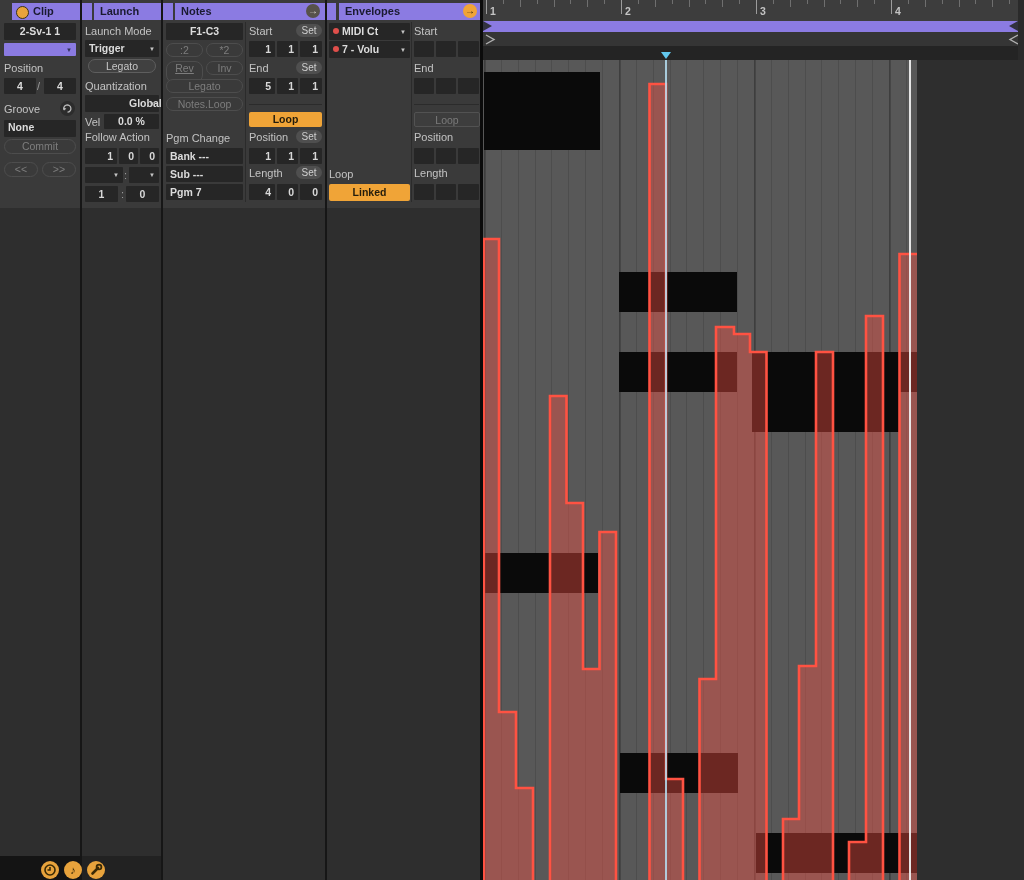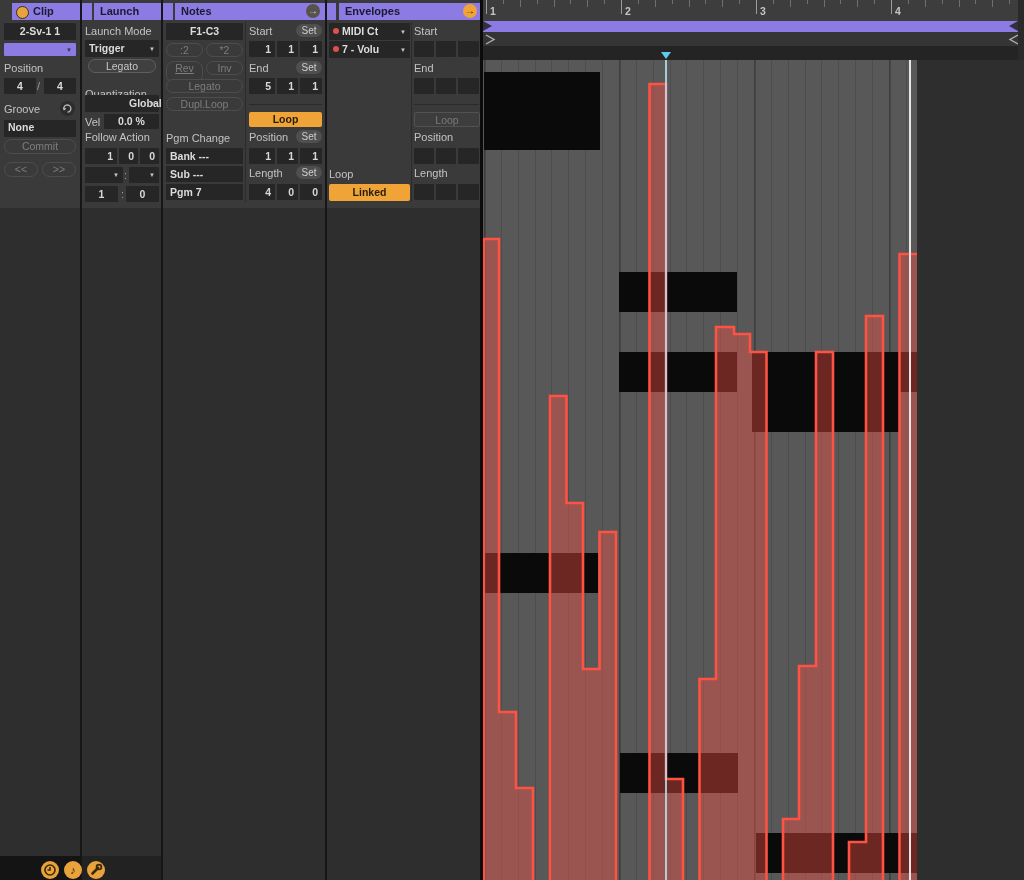--- a/index.html
+++ b/index.html
@@ -67,21 +67,21 @@
 
   <div class="hdr" style="left:82px;width:79px;">
     <span>Launch</span>
   </div>
   <div class="label" style="left:85px;top:25px;">Launch Mode</div>
   <div class="fbox left" style="left:85px;top:40px;width:74px;height:17px;line-height:17px;">
     <span>Trigger</span>
     <span class="caret">▼</span>
   </div>
   <div class="pill" style="left:88px;top:59px;width:68px;height:14px;line-height:12px;">Legato</div>
-  <div class="label" style="left:85px;top:88px;">Quantization</div>
+  <div class="label" style="left:85px;top:80px;">Quantization</div>
   <div class="fbox left" style="left:85px;top:95px;width:74px;height:17px;line-height:17px;padding-left:44px;">
     <span>Global</span>
     <span class="caret">▼</span>
   </div>
   <div class="label" style="left:85px;top:116px;">Vel</div>
   <div class="fbox center" style="left:104px;top:114px;width:55px;height:15px;line-height:15px;">0.0 %</div>
   <div class="label" style="left:85px;top:131px;">Follow Action</div>
   <div class="nbox" style="left:85px;top:148px;width:32px;height:16px;line-height:16px;">1</div>
   <div class="nbox" style="left:119px;top:148px;width:19px;height:16px;line-height:16px;">0</div>
   <div class="nbox" style="left:140px;top:148px;width:19px;height:16px;line-height:16px;">0</div>
@@ -100,21 +100,21 @@
   <div class="hdr" style="left:163px;width:161px;">
     <span>Notes</span>
   </div>
   <div class="hdricon" style="left:306px;background:#57524b;color:#ddd8cf;">→</div>
   <div class="fbox center" style="left:166px;top:23px;width:77px;height:17px;line-height:17px;">F1-C3</div>
   <div class="pill dim" style="left:166px;top:43px;width:37px;height:14px;line-height:12px;">:2</div>
   <div class="pill dim" style="left:206px;top:43px;width:37px;height:14px;line-height:12px;">*2</div>
   <div class="pill dim" style="left:166px;top:61px;width:37px;height:22px;line-height:12px;text-decoration:underline;">Rev</div>
   <div class="pill dim" style="left:206px;top:61px;width:37px;height:14px;line-height:12px;">Inv</div>
   <div class="pill dim" style="left:166px;top:79px;width:77px;height:14px;line-height:12px;">Legato</div>
-  <div class="pill dim" style="left:166px;top:97px;width:77px;height:14px;line-height:12px;">Dupl.Loop</div>
+  <div class="pill dim" style="left:166px;top:97px;width:77px;height:14px;line-height:12px;">Notes.Loop</div>
   <div class="label" style="left:166px;top:132px;">Pgm Change</div>
   <div class="fbox left" style="left:166px;top:148px;width:77px;height:16px;line-height:16px;">Bank ---</div>
   <div class="fbox left" style="left:166px;top:166px;width:77px;height:16px;line-height:16px;">Sub ---</div>
   <div class="fbox left" style="left:166px;top:184px;width:77px;height:16px;line-height:16px;">Pgm 7</div>
   <div class="abs" style="left:245px;top:22px;width:1px;height:180px;background:#2b2b2b;"></div>
 
   <div class="label" style="left:249px;top:25px;">Start</div>
   <div class="setpill" style="left:296px;top:24px;width:26px;height:13px;">Set</div>
   <div class="nbox" style="left:249px;top:41px;width:26px;height:16px;line-height:16px;">1</div>
   <div class="nbox" style="left:277px;top:41px;width:21px;height:16px;line-height:16px;">1</div>

